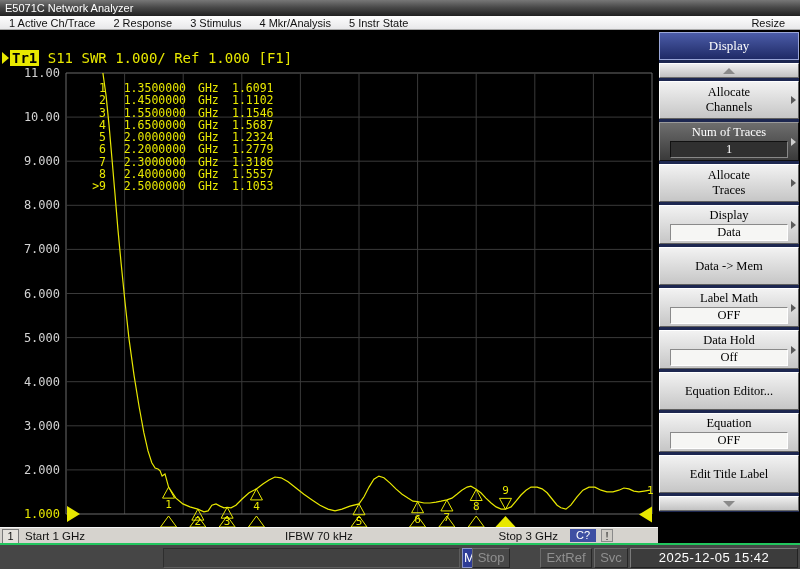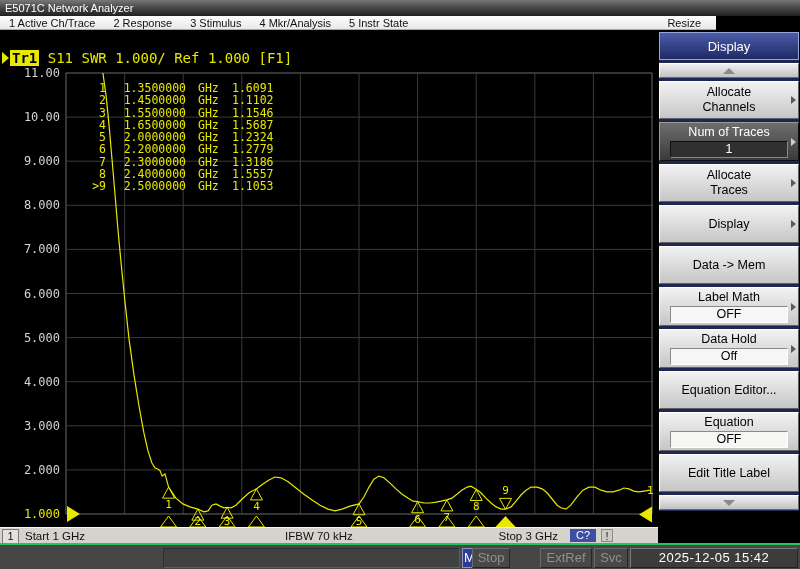--- a/index.html
+++ b/index.html
@@ -5,21 +5,21 @@
   html,body{margin:0;padding:0;background:#000;}
   #app{position:relative;width:800px;height:569px;overflow:hidden;
        font-family:"Liberation Sans",sans-serif;background:#000;}
 
   
   #titlebar{position:absolute;left:0;top:0;width:800px;height:16px;
     background:linear-gradient(180deg,#777 0%,#4a4a4a 45%,#202020 100%);
     color:#fff;font-size:11px;line-height:16px;padding-left:5px;box-sizing:border-box;}
 
   
-  #menubar{position:absolute;left:0;top:16px;width:716px;height:14px;
+  #menubar{position:absolute;left:0;top:16px;width:800px;height:14px;
     background:linear-gradient(180deg,#fdfdfd,#e8e8ea);border-bottom:1px solid #aaa;
     font-size:11px;color:#111;display:flex;align-items:center;box-sizing:border-box;}
   .menu-item{padding:0 9px;cursor:default;}
   #menu-resize{position:absolute;right:6px;top:0;line-height:14px;}
 
   
   #screen{position:absolute;left:0;top:31px;width:658px;height:496px;background:#000;overflow:hidden;}
   #trace-header{position:absolute;left:2px;top:19px;height:15px;display:flex;align-items:center;
     font-family:"DejaVu Sans Mono",monospace;font-size:14px;color:#e8e800;white-space:pre;}
   #tr1-arrow{width:0;height:0;border-left:7px solid #e8e800;border-top:6px solid transparent;
@@ -28,21 +28,21 @@
   #marker-table{position:absolute;left:80px;top:51px;font-family:"DejaVu Sans Mono",monospace;
     font-size:11.5px;line-height:12.3px;color:#e8e800;}
   .mrow{display:flex;white-space:pre;}
   .m-n{width:26px;text-align:right;}
   .m-f{width:72px;text-align:right;margin-left:8px;}
   .m-u{width:26px;padding-left:12px;}
   .m-v{width:48px;text-align:left;margin-left:8px;}
   svg text{font-family:"DejaVu Sans Mono",monospace;}
 
   
-  #sidebar{position:absolute;left:658px;top:31px;width:142px;height:512px;background:#000;}
+  #sidebar{position:absolute;left:658px;top:31px;width:142px;height:512px;background:#000;font-family:Liberation Serif, serif;}
   #sidebar-stack{position:absolute;left:1px;top:1px;width:140px;display:flex;flex-direction:column;
     background:#1d2750;gap:3px;padding-bottom:1px;}
   #display-header{height:26px;background:linear-gradient(180deg,#4b5ca8,#1f2a66);
     border:1px solid #9aa6d8;color:#fff;font-size:13px;display:flex;align-items:center;justify-content:center;}
   .scrollbtn{height:13px;background:linear-gradient(180deg,#efefef,#c2c2c2);
     border:1px solid;border-color:#fff #6a6a6a #6a6a6a #fff;display:flex;align-items:center;justify-content:center;}
   .scroll-glyph{width:0;height:0;}
   .up-glyph{border-left:6px solid transparent;border-right:6px solid transparent;border-bottom:6px solid #8a8a8a;}
   .down-glyph{border-left:6px solid transparent;border-right:6px solid transparent;border-top:6px solid #8a8a8a;}
   .btn{position:relative;background:linear-gradient(180deg,#f2f2f2,#c6c6c6);
@@ -208,20 +208,21 @@
           <div class="btn-value">1</div>
           <span class="btn-arrow"></span>
         </div>
         <div class="btn">
           <div class="line">Allocate</div>
           <div class="line">Traces</div>
           <span class="btn-arrow"></span>
         </div>
         <div class="btn">
           <div class="line">Display</div>
+          <div class="btn-value">Data</div>
           <span class="btn-arrow"></span>
         </div>
         <div class="btn">
           <div class="line">Data -&gt; Mem</div>
         </div>
         <div class="btn">
           <div class="line">Label Math</div>
           <div class="btn-value">OFF</div>
           <span class="btn-arrow"></span>
         </div>

